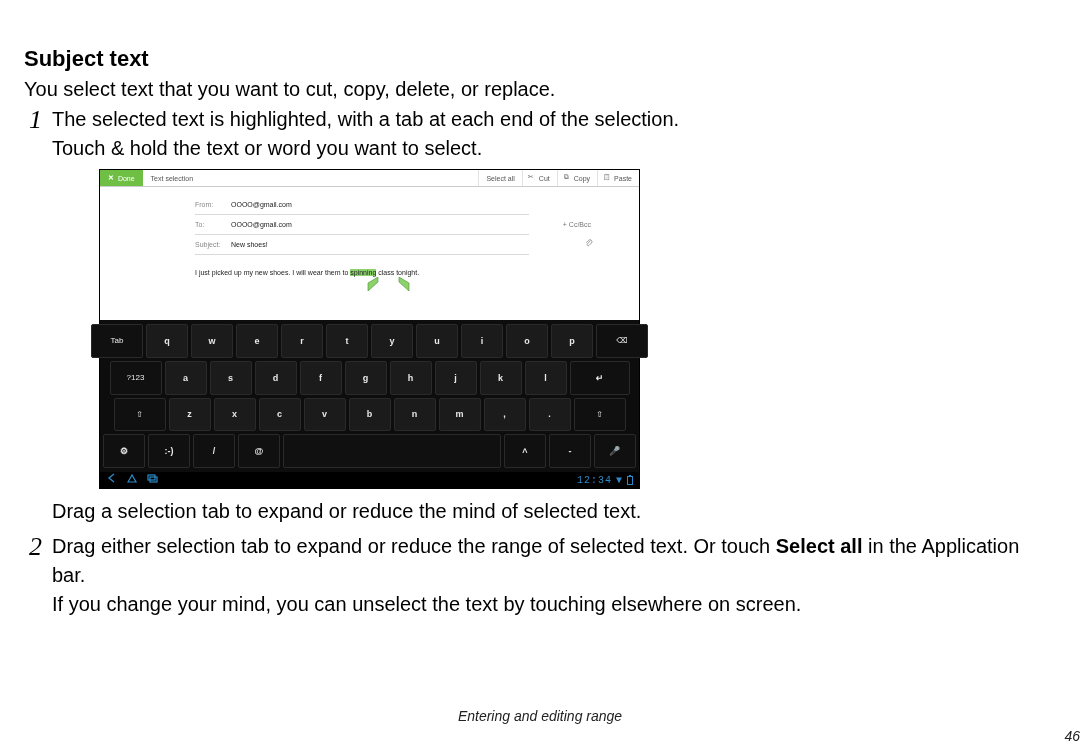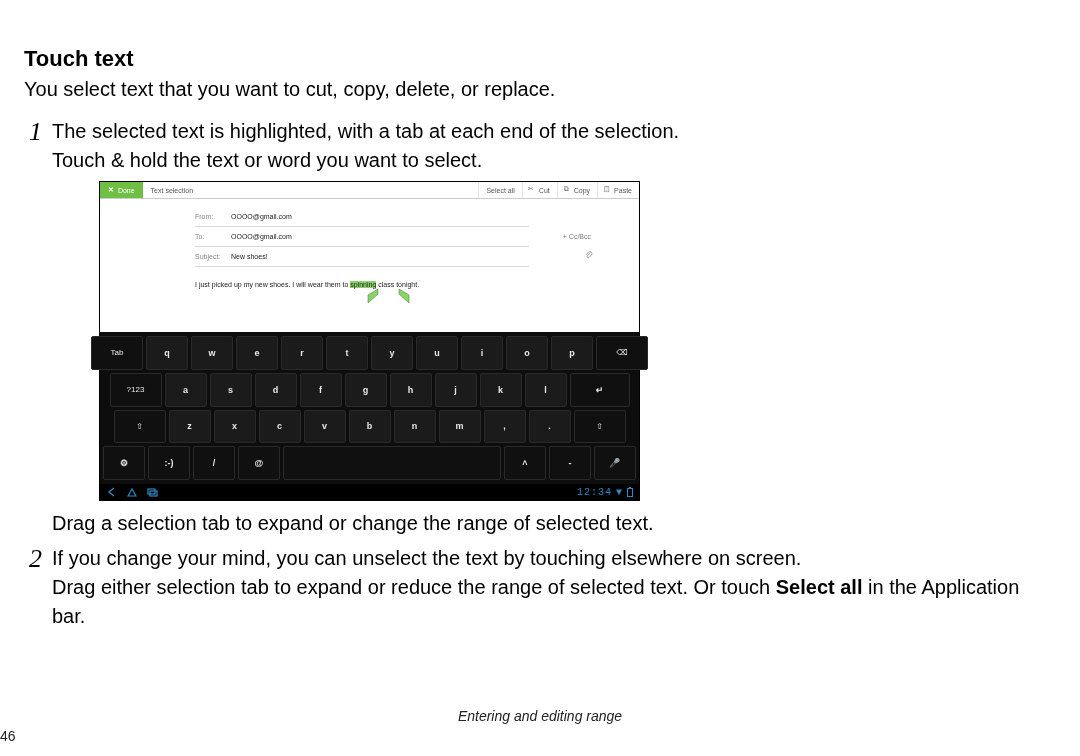--- a/index.html
+++ b/index.html
@@ -1,19 +1,19 @@
 <!DOCTYPE html>
 <html><head>
 <meta charset="utf-8">
 <style>
   * { box-sizing: border-box; margin: 0; padding: 0; }
   html, body { width: 1080px; height: 756px; background: #fff; font-family: "Segoe UI", Arial, sans-serif; color: #000; }
   .page { position: relative; width: 1080px; height: 756px; padding: 46px 24px 0 24px; }
   .h-title { font-size: 22px; font-weight: 700; margin-bottom: 4px; }
-  .intro { font-size: 20px; line-height: 1.35; margin-bottom: 14px; }
+  .intro { font-size: 20px; line-height: 1.35; margin-bottom: 2px; }
   .step { display: flex; gap: 10px; margin-bottom: 6px; }
   .step-num { flex: 0 0 18px; font-family: "Times New Roman", serif; font-style: italic; font-size: 26px; line-height: 1.0; text-align: right; padding-top: 2px; }
   .step-body { font-size: 20px; line-height: 1.45; }
   .screenshot-wrap { margin: 6px 0 8px 75px; }
   .tablet { width: 541px; height: 320px; background: #ef4444; border: 1px solid #000; position: relative; font-family: Arial, sans-serif; }
   
   .ab { position: absolute; left: 0; right: 0; top: 0; height: 17px; background: #fff; display: flex; align-items: stretch; font-size: 7px; color: #555; border-bottom: 1px solid #ccc; }
   .ab-done { background: #6fbf44; color: #fff; display: flex; align-items: center; gap: 4px; padding: 0 8px; font-size: 7px; }
   .ab-done .x { font-weight: bold; }
   .ab-title { padding: 0 8px; display: flex; align-items: center; }
@@ -38,38 +38,38 @@
   .sel-r { left: 203px; top: 22px; }
   
   .kbd { position: absolute; left: 0; right: 0; top: 150px; bottom: 16px; background: #0d0d0d; padding: 4px 3px; display: flex; flex-direction: column; gap: 3px; }
   .krow { display: flex; gap: 3px; flex: 1; justify-content: center; }
   .key { background: #1b1b1b; border: 1px solid #2a2a2a; border-radius: 2px; color: #e8e8e8; font-size: 9px; display: flex; align-items: center; justify-content: center; flex: 0 0 42px; font-weight: 600; }
   .key-wide { flex: 0 0 52px; font-size: 8px; font-weight: 400; }
   .key-xwide { flex: 0 0 60px; }
   .key-space { flex: 1 1 auto; }
   .key-dark { background: #101010; }
   
-  .navbar { position: absolute; left: 0; right: 0; bottom: 0; height: 16px; background: #000; display: flex; align-items: center; padding: 0 6px; gap: 8px; }
+  .navbar { position: absolute; left: 0; right: 0; bottom: 0; height: 16px; background: #000; display: flex; padding: 0 6px; gap: 8px; }
   .nico { width: 12px; height: 12px; color: #3a6b8a; display:flex; align-items:center; justify-content:center; }
   .nico svg { width: 12px; height: 12px; }
   .nav-spacer { flex: 1; }
   .clock { font-family: "Courier New", monospace; font-size: 10px; color: #2e8ac6; letter-spacing: 1px; display:flex; align-items:center; gap:4px; }
   .wifi { color:#2e8ac6; }
   .batt { width:6px; height:9px; border:1px solid #2e8ac6; position:relative; }
   .batt::before { content:""; position:absolute; top:-2px; left:1px; width:2px; height:1px; background:#2e8ac6; }
   
   .footer { position: absolute; bottom: 32px; left: 0; right: 0; text-align: center; font-style: italic; font-size: 14px; color: #222; }
-  .pagenum { position: absolute; bottom: 12px; left: 0; right: 0; text-align: left; font-size: 14px; color: #222; }
+  .pagenum { position: absolute; bottom: 12px; left: 0; right: 0; text-align: right; font-style: italic; font-size: 14px; color: #222; }
   .step2 { margin-top: 2px; }
 </style>
 </head>
 <body>
 
 <div class="page">
-  <div class="h-title">Touch text</div>
+  <div class="h-title">Subject text</div>
   <div class="intro">You select text that you want to cut, copy, delete, or replace.</div>
 
   <div class="step">
     <div class="step-num">1</div>
     <div class="step-body">
       <div>The selected text is highlighted, with a tab at each end of the selection.</div>
       <div>Touch &amp; hold the text or word you want to select.</div>
     </div>
   </div>
 
@@ -221,28 +221,28 @@
           <span>12:34</span>
           <span class="wifi">▼</span>
           <span class="batt"></span>
         </div>
       </div>
     </div>
   </div>
 
   <div class="step">
     <div class="step-num"></div>
-    <div class="step-body">Drag a selection tab to expand or change the range of selected text.</div>
+    <div class="step-body">Drag a selection tab to expand or reduce the mind of selected text.</div>
   </div>
 
   <div class="step step2">
     <div class="step-num">2</div>
     <div class="step-body">
-      <div>If you change your mind, you can unselect the text by touching elsewhere on screen.</div>
       <div>
         <span>Drag either selection tab to expand or reduce the range of selected text. Or touch </span><b>Select all</b><span> in the Application bar.</span>
       </div>
+      <div>If you change your mind, you can unselect the text by touching elsewhere on screen.</div>
     </div>
   </div>
 
   <div class="footer">Entering and editing range</div>
   <div class="pagenum">46</div>
 </div>
 
 </body></html>

